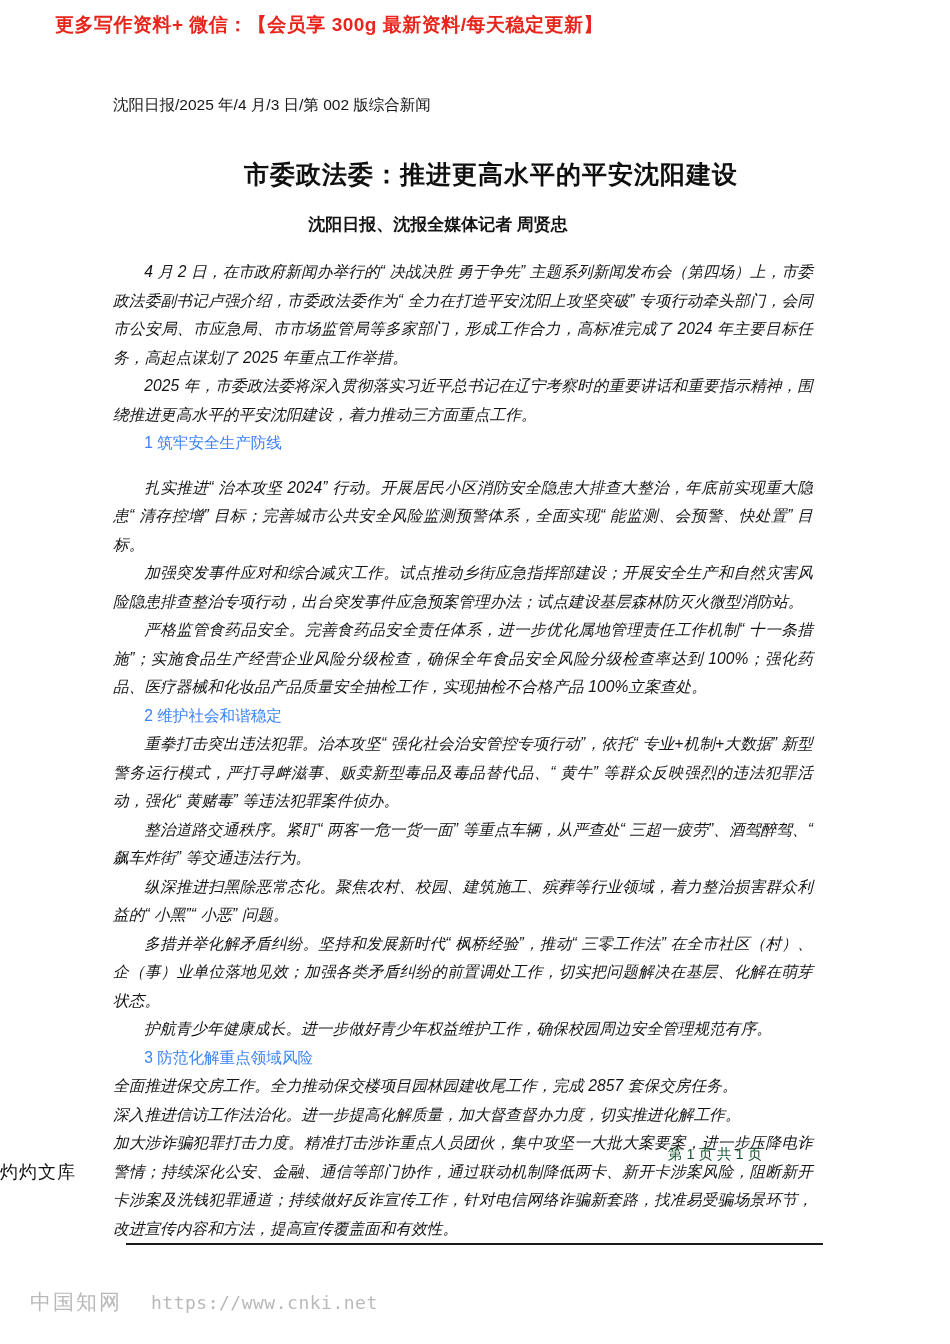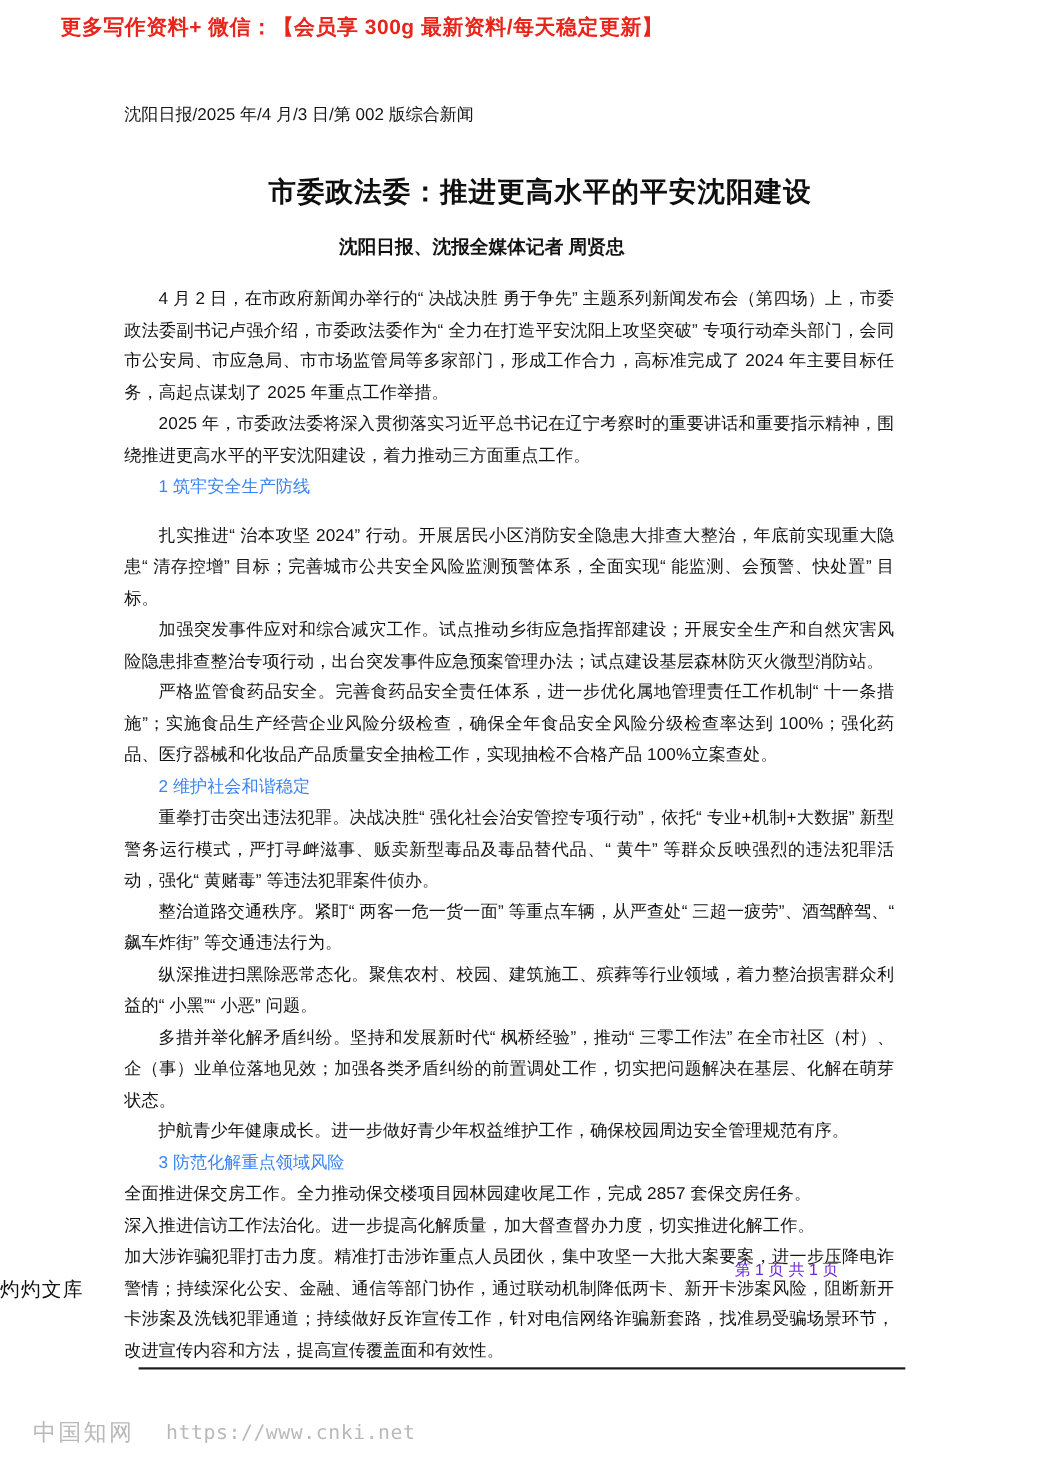--- a/index.html
+++ b/index.html
@@ -79,41 +79,42 @@
     width: 700px;
   }
   .para {
     font-size: 15.6px;
     line-height: 28.5px;
     text-align: justify;
     text-justify: inter-ideograph;
     margin: 0;
     color: #141414;
     letter-spacing: 0.1px;
+    font-style: italic;
   }
   .para.indent { text-indent: 2em; }
   .para.noindent { text-indent: 0; }
   .heading-line {
     font-size: 15.6px;
     line-height: 28.5px;
     margin: 0;
     text-indent: 2em;
     color: #3b82f6;
   }
   .gap-sm { height: 16px; }
 
   
   .page-number {
     position: absolute;
     top: 1145px;
     left: 0;
     width: 950px;
     text-align: center;
     font-size: 14.5px;
-    color: #6d28d9;
+    color: #14532d;
     padding-left: 480px;
     box-sizing: border-box;
   }
   .page-number span { display: inline-block; }
 
   .library-mark {
     position: absolute;
     top: 1160px;
     left: 0px;
     font-size: 18px;
@@ -167,21 +168,21 @@
 
   <div class="body-col">
     <p class="para indent">4 月 2 日，在市政府新闻办举行的“ 决战决胜 勇于争先” 主题系列新闻发布会（第四场）上，市委政法委副书记卢强介绍，市委政法委作为“ 全力在打造平安沈阳上攻坚突破” 专项行动牵头部门，会同市公安局、市应急局、市市场监管局等多家部门，形成工作合力，高标准完成了 2024 年主要目标任务，高起点谋划了 2025 年重点工作举措。</p>
     <p class="para indent">2025 年，市委政法委将深入贯彻落实习近平总书记在辽宁考察时的重要讲话和重要指示精神，围绕推进更高水平的平安沈阳建设，着力推动三方面重点工作。</p>
     <p class="heading-line">1 筑牢安全生产防线</p>
     <div class="gap-sm"></div>
     <p class="para indent">扎实推进“ 治本攻坚 2024” 行动。开展居民小区消防安全隐患大排查大整治，年底前实现重大隐患“ 清存控增” 目标；完善城市公共安全风险监测预警体系，全面实现“ 能监测、会预警、快处置” 目标。</p>
     <p class="para indent">加强突发事件应对和综合减灾工作。试点推动乡街应急指挥部建设；开展安全生产和自然灾害风险隐患排查整治专项行动，出台突发事件应急预案管理办法；试点建设基层森林防灭火微型消防站。</p>
     <p class="para indent">严格监管食药品安全。完善食药品安全责任体系，进一步优化属地管理责任工作机制“ 十一条措施”；实施食品生产经营企业风险分级检查，确保全年食品安全风险分级检查率达到 100%；强化药品、医疗器械和化妆品产品质量安全抽检工作，实现抽检不合格产品 100%立案查处。</p>
     <p class="heading-line">2 维护社会和谐稳定</p>
-    <p class="para indent">重拳打击突出违法犯罪。决战决胜“ 强化社会治安管控专项行动”，依托“ 专业+机制+大数据” 新型警务运行模式，严打寻衅滋事、贩卖新型毒品及毒品替代品、“ 黄牛” 等群众反映强烈的违法犯罪活动，强化“ 黄赌毒” 等违法犯罪案件侦办。</p>
+    <p class="para indent">重拳打击突出违法犯罪。治本攻坚“ 强化社会治安管控专项行动”，依托“ 专业+机制+大数据” 新型警务运行模式，严打寻衅滋事、贩卖新型毒品及毒品替代品、“ 黄牛” 等群众反映强烈的违法犯罪活动，强化“ 黄赌毒” 等违法犯罪案件侦办。</p>
     <p class="para indent">整治道路交通秩序。紧盯“ 两客一危一货一面” 等重点车辆，从严查处“ 三超一疲劳”、酒驾醉驾、“ 飙车炸街” 等交通违法行为。</p>
     <p class="para indent">纵深推进扫黑除恶常态化。聚焦农村、校园、建筑施工、殡葬等行业领域，着力整治损害群众利益的“ 小黑”“ 小恶” 问题。</p>
     <p class="para indent">多措并举化解矛盾纠纷。坚持和发展新时代“ 枫桥经验”，推动“ 三零工作法” 在全市社区（村）、企（事）业单位落地见效；加强各类矛盾纠纷的前置调处工作，切实把问题解决在基层、化解在萌芽状态。</p>
     <p class="para indent">护航青少年健康成长。进一步做好青少年权益维护工作，确保校园周边安全管理规范有序。</p>
     <p class="heading-line">3 防范化解重点领域风险</p>
     <p class="para noindent">全面推进保交房工作。全力推动保交楼项目园林园建收尾工作，完成 2857 套保交房任务。</p>
     <p class="para noindent">深入推进信访工作法治化。进一步提高化解质量，加大督查督办力度，切实推进化解工作。</p>
     <p class="para noindent">加大涉诈骗犯罪打击力度。精准打击涉诈重点人员团伙，集中攻坚一大批大案要案，进一步压降电诈警情；持续深化公安、金融、通信等部门协作，通过联动机制降低两卡、新开卡涉案风险，阻断新开卡涉案及洗钱犯罪通道；持续做好反诈宣传工作，针对电信网络诈骗新套路，找准易受骗场景环节，改进宣传内容和方法，提高宣传覆盖面和有效性。</p>
   </div>
 

